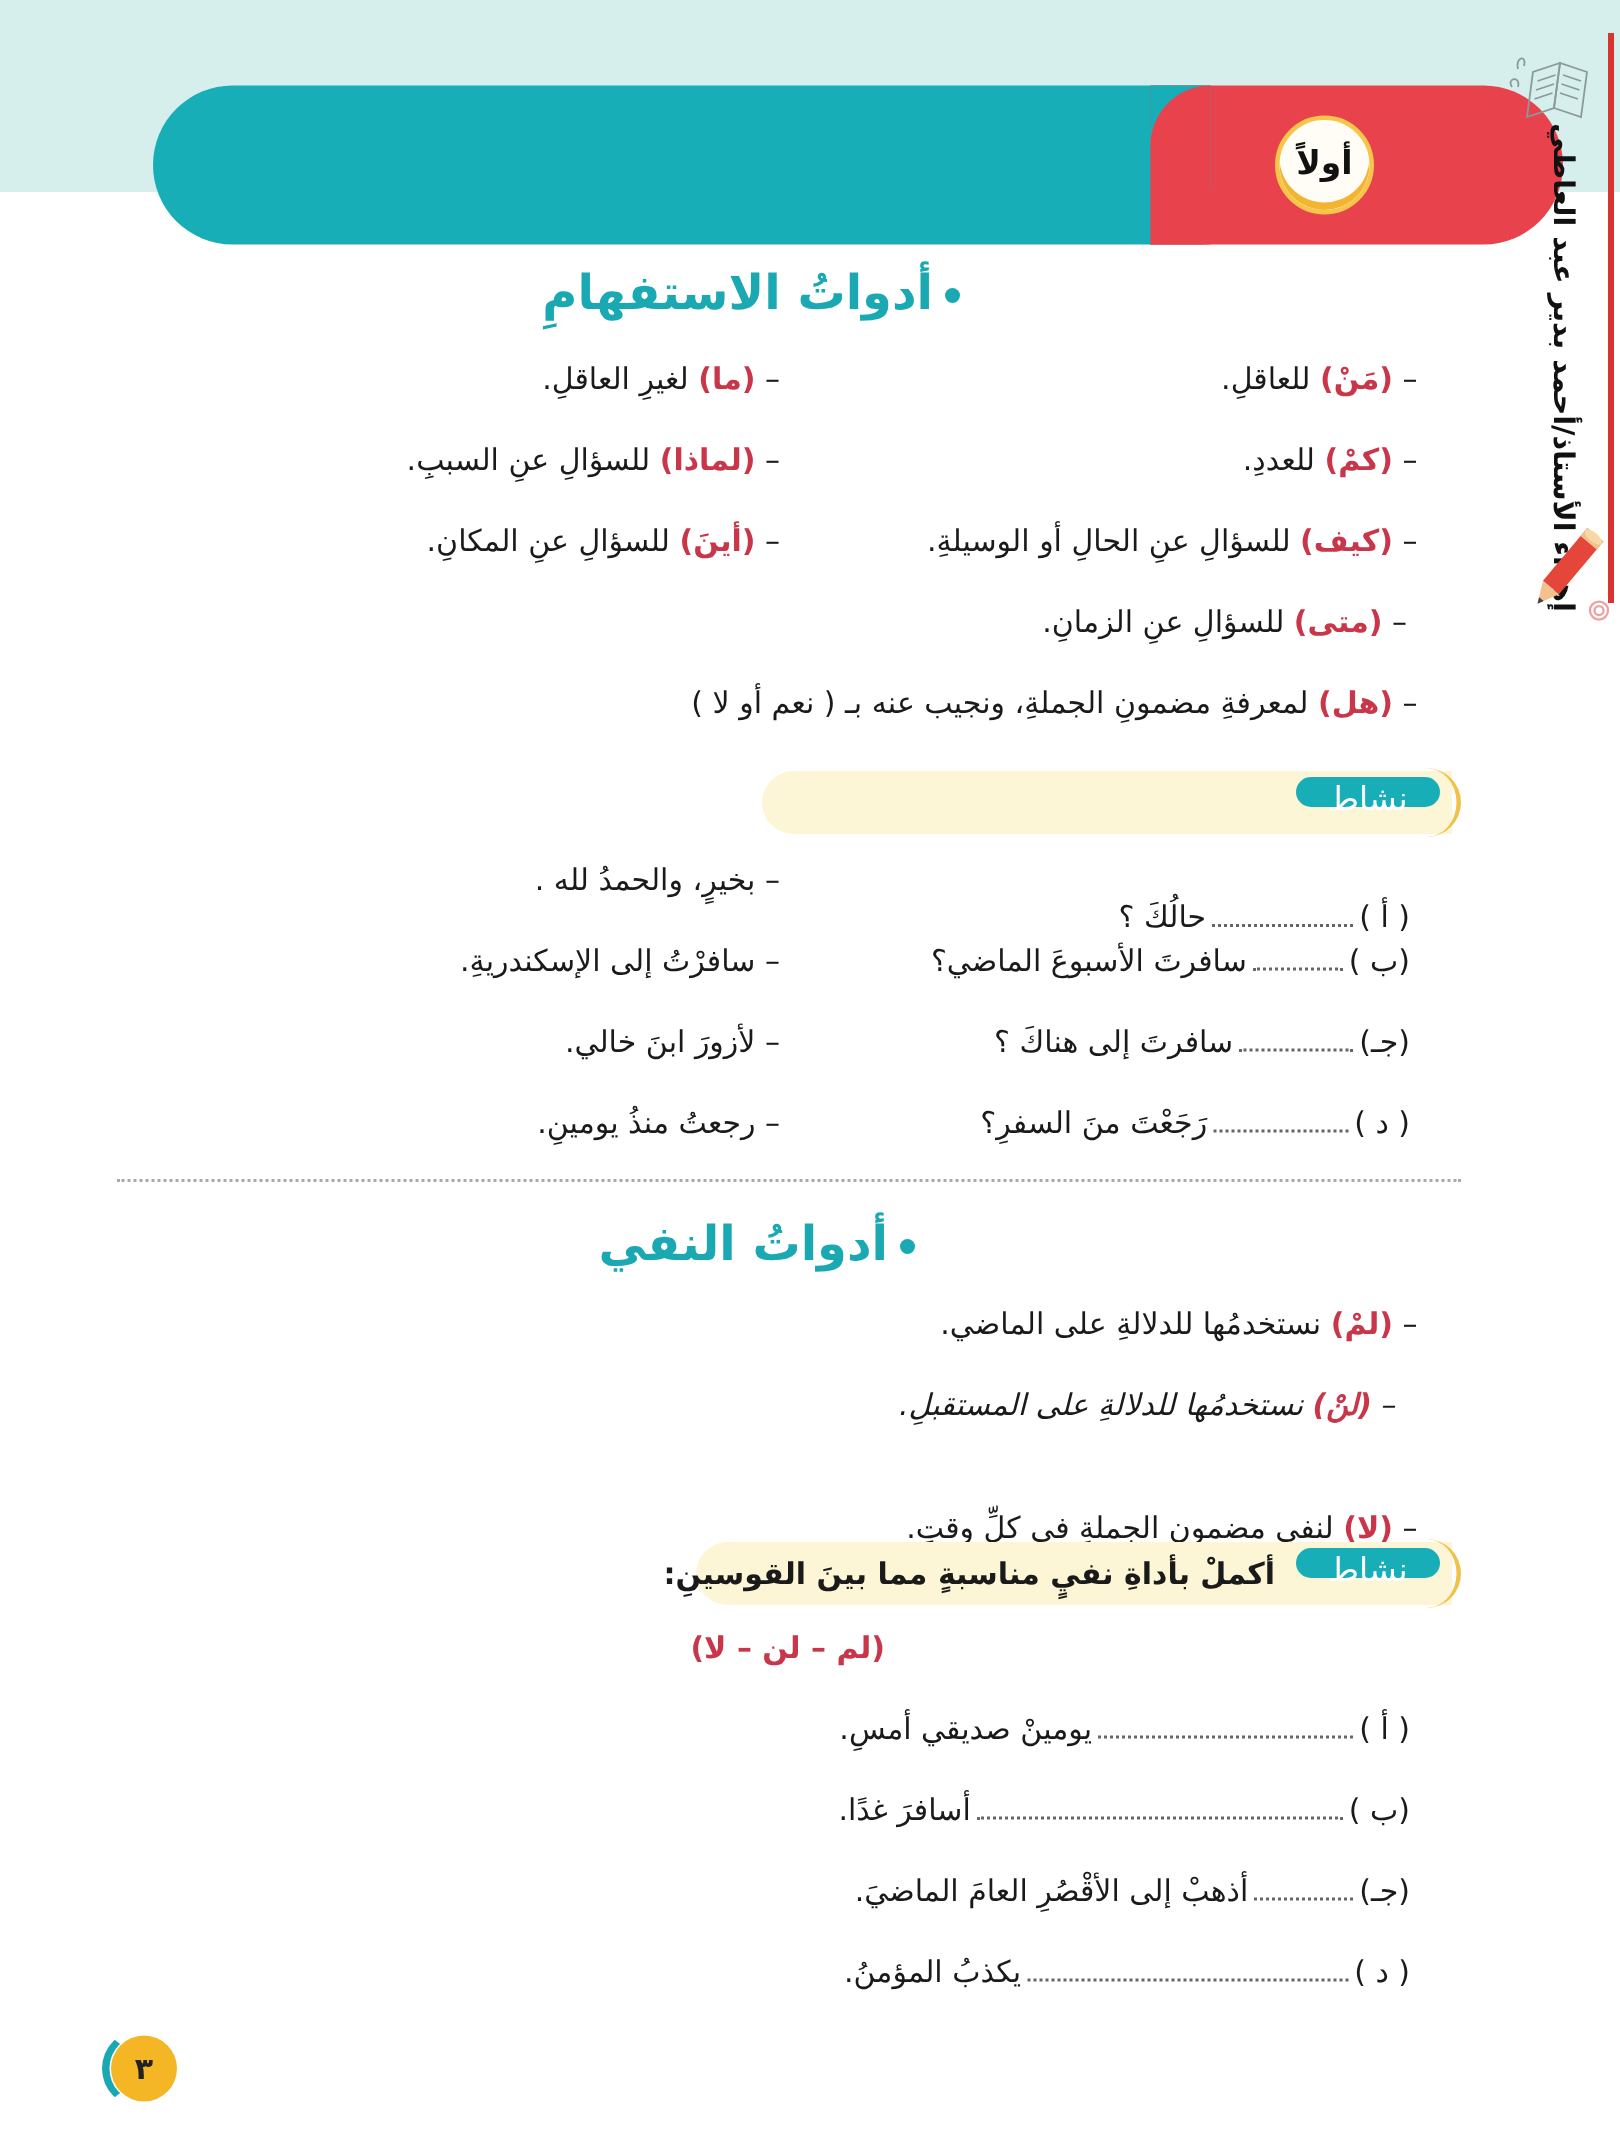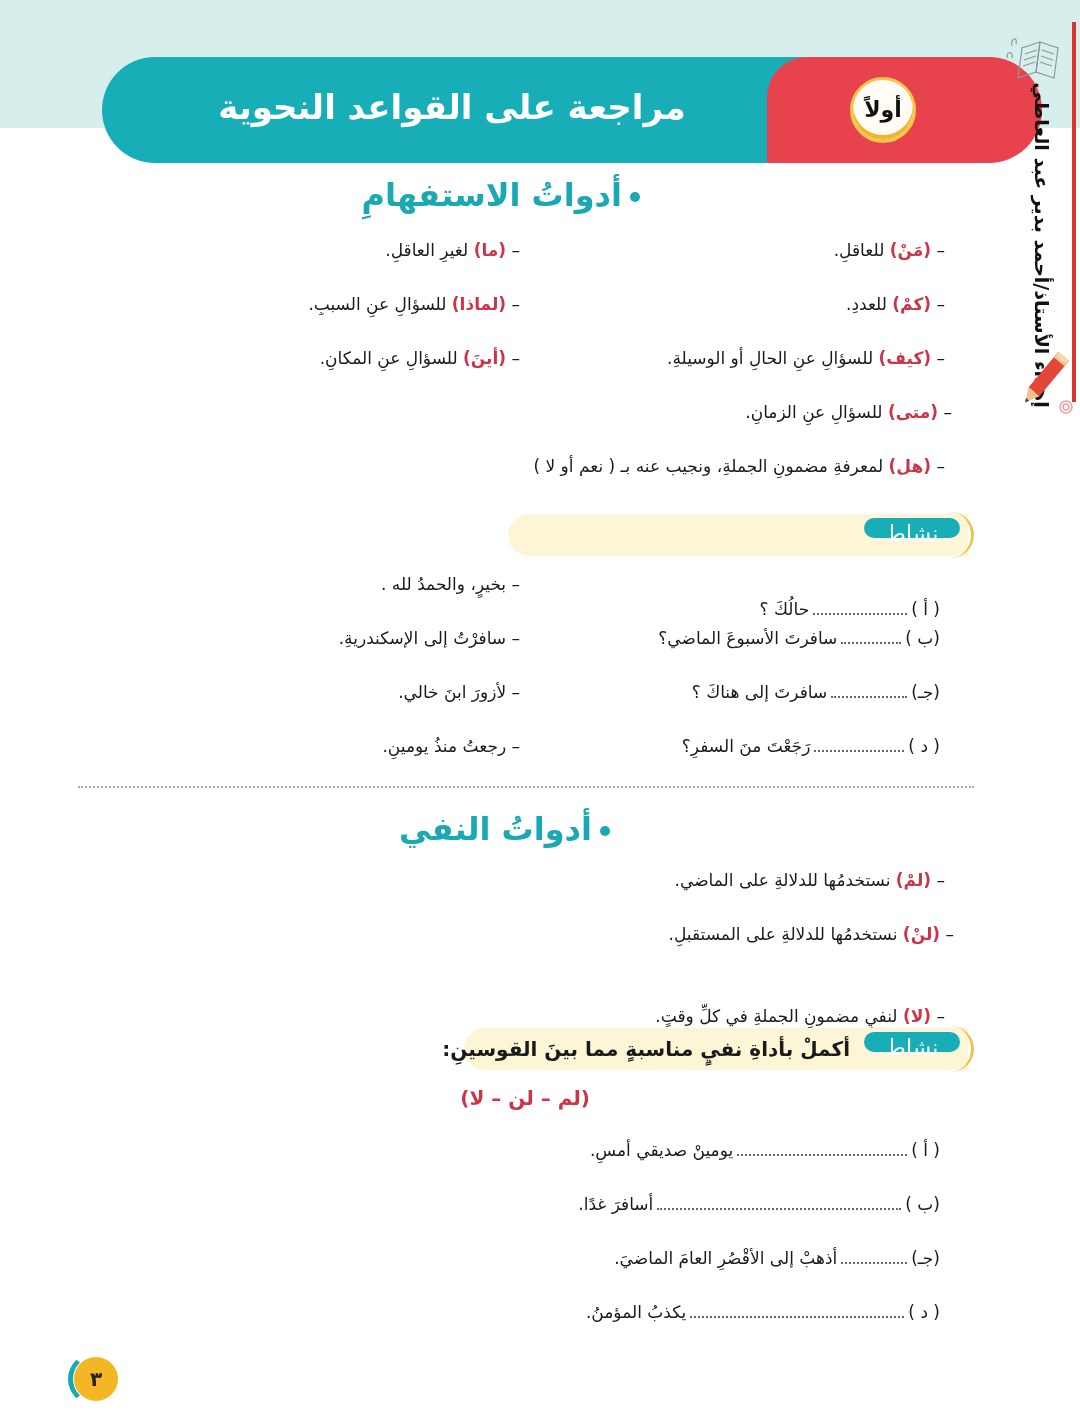--- a/index.html
+++ b/index.html
@@ -20,21 +20,21 @@
   
   .side-strip { position: absolute; left: 1072px; top: 22px; width: 4px; height: 380px; background: #d9342f; }
   .side-text { position: absolute; left: 1010px; top: 60px; width: 370px; height: 56px; transform-origin: 0 0; transform: translate(0, 0) rotate(90deg) translate(0, -60px); font-size: 19px; font-weight: bold; color: #111; white-space: nowrap; text-align: center; line-height: 56px; }
   .book-icon { position: absolute; left: 1000px; top: 28px; width: 66px; height: 66px; }
   .pencil-icon { position: absolute; left: 1010px; top: 345px; width: 66px; height: 72px; }
 
   
   .section-heading { position: absolute; font-size: 32px; font-weight: bold; color: #1aa9b3; white-space: nowrap; }
   .section-heading .dot { display: inline-block; width: 10px; height: 10px; border-radius: 50%; background: #1aa9b3; margin-left: 8px; vertical-align: middle; }
 
-  .line { position: absolute; font-size: 17px; white-space: nowrap; color: #1a1a1a; }
+  .line { position: absolute; font-size: 20px; white-space: nowrap; color: #1a1a1a; }
   .tool { color: #c9364a; font-weight: bold; }
 
   
   .activity { position: absolute; height: 42px; background: #fcf6d7; border-radius: 22px 0 0 22px; }
   .activity .arc { position: absolute; right: -6px; top: -2px; width: 46px; height: 46px; border-right: 3px solid #f0c24a; border-radius: 50%; }
   .activity .pill { position: absolute; right: 8px; top: 4px; width: 96px; height: 20px; border-radius: 17px; background: #18aeb8; color: #fff; font-size: 22px; line-height: 32px; text-align: center; }
   .activity .prompt { position: absolute; right: 118px; top: 0; height: 42px; line-height: 42px; font-size: 20px; font-weight: bold; white-space: nowrap; }
 
   .dots { display: inline-block; border-bottom: 2px dotted #666; vertical-align: baseline; height: 4px; margin: 0 4px; }
 
@@ -47,21 +47,20 @@
   .page-num .disc { position: absolute; left: 6px; top: 4px; width: 44px; height: 44px; border-radius: 50%; background: #f5b626; text-align: center; line-height: 44px; font-weight: bold; font-size: 20px; color: #222; }
 </style>
 </head>
 <body>
 
 <div class="top-band"></div>
 
 <div class="banner">
   <div class="banner-teal"></div>
   <div class="banner-red"></div>
-  <div class="banner-title">مراجعة على القواعد النحوية</div>
   <div class="badge-circle">أولاً</div>
 </div>
 
 <div class="side-strip"></div>
 <svg class="book-icon" viewBox="0 0 66 66">
   <g fill="none" stroke="#8a9a9a" stroke-width="1.2">
     <path d="M18 50 L22 20 L40 14 L36 44 Z"></path>
     <path d="M36 44 L40 14 L58 20 L54 50 Z"></path>
     <path d="M25 26 L37 22 M24 32 L36 28 M23 38 L35 34"></path>
     <path d="M42 22 L54 26 M41 28 L53 32 M40 34 L52 38"></path>
@@ -87,21 +86,21 @@
 
 <div class="line" style="right:135px; top:240px;">– <span class="tool">(مَنْ)</span> <span>للعاقلِ.</span></div>
 <div class="line" style="right:560px; top:240px;">– <span class="tool">(ما)</span> <span>لغيرِ العاقلِ.</span></div>
 
 <div class="line" style="right:135px; top:294px;">– <span class="tool">(كمْ)</span> <span>للعددِ.</span></div>
 <div class="line" style="right:560px; top:294px;">– <span class="tool">(لماذا)</span> <span>للسؤالِ عنِ السببِ.</span></div>
 
 <div class="line" style="right:135px; top:348px;">– <span class="tool">(كيف)</span> <span>للسؤالِ عنِ الحالِ أو الوسيلةِ.</span></div>
 <div class="line" style="right:560px; top:348px;">– <span class="tool">(أينَ)</span> <span>للسؤالِ عنِ المكانِ.</span></div>
 
-<div class="line" style="right:128px; top:402px;">– <span class="tool">(متى)</span> <span>للسؤالِ عنِ الزمانِ.</span></div>
+<div class="line" style="right:142px; top:402px;">– <span class="tool">(متى)</span> <span>للسؤالِ عنِ الزمانِ.</span></div>
 
 <div class="line" style="right:135px; top:456px;">– <span class="tool">(هل)</span> <span>لمعرفةِ مضمونِ الجملةِ، ونجيب عنه بـ ( نعم أو لا )</span></div>
 
 <div class="activity" style="right:112px; top:514px; width:460px;">
   <div class="arc"></div>
   <div class="pill">نشاط</div>
 </div>
 
 <div class="line" style="right:140px; top:574px;margin-top:25px;"><span>( أ )</span><span class="dots" style="width:94px;"></span><span>حالُكَ ؟</span></div>
 <div class="line" style="right:560px; top:574px;">– بخيرٍ، والحمدُ لله .</div>
@@ -115,21 +114,21 @@
 <div class="line" style="right:140px; top:736px;"><span>( د )</span><span class="dots" style="width:90px;"></span><span>رَجَعْتَ منَ السفرِ؟</span></div>
 <div class="line" style="right:560px; top:736px;">– رجعتُ منذُ يومينِ.</div>
 
 <div class="divider"></div>
 
 <div class="section-heading" style="right:470px; top:810px;">
   <span class="dot"></span><span>أدواتُ النفي</span>
 </div>
 
 <div class="line" style="right:135px; top:870px;">– <span class="tool">(لمْ)</span> <span>نستخدمُها للدلالةِ على الماضي.</span></div>
-<div class="line" style="right:126px; top:924px;">– <span class="tool">(لنْ)</span> <span>نستخدمُها للدلالةِ على المستقبلِ.</span></div>
+<div class="line" style="right:149px; top:924px;font-style:italic;">– <span class="tool">(لنْ)</span> <span>نستخدمُها للدلالةِ على المستقبلِ.</span></div>
 <div class="line" style="right:135px; top:978px;margin-top:28px;">– <span class="tool">(لا)</span> <span>لنفيِ مضمونِ الجملةِ في كلِّ وقتٍ.</span></div>
 
 <div class="activity" style="right:112px; top:1028px; width:504px;">
   <div class="arc"></div>
   <div class="pill">نشاط</div>
   <div class="prompt">أكملْ بأداةِ نفيٍ مناسبةٍ مما بينَ القوسينِ:</div>
 </div>
 
 <div class="choices" style="right:490px; top:1086px;">(لم – لن – لا)</div>
 

